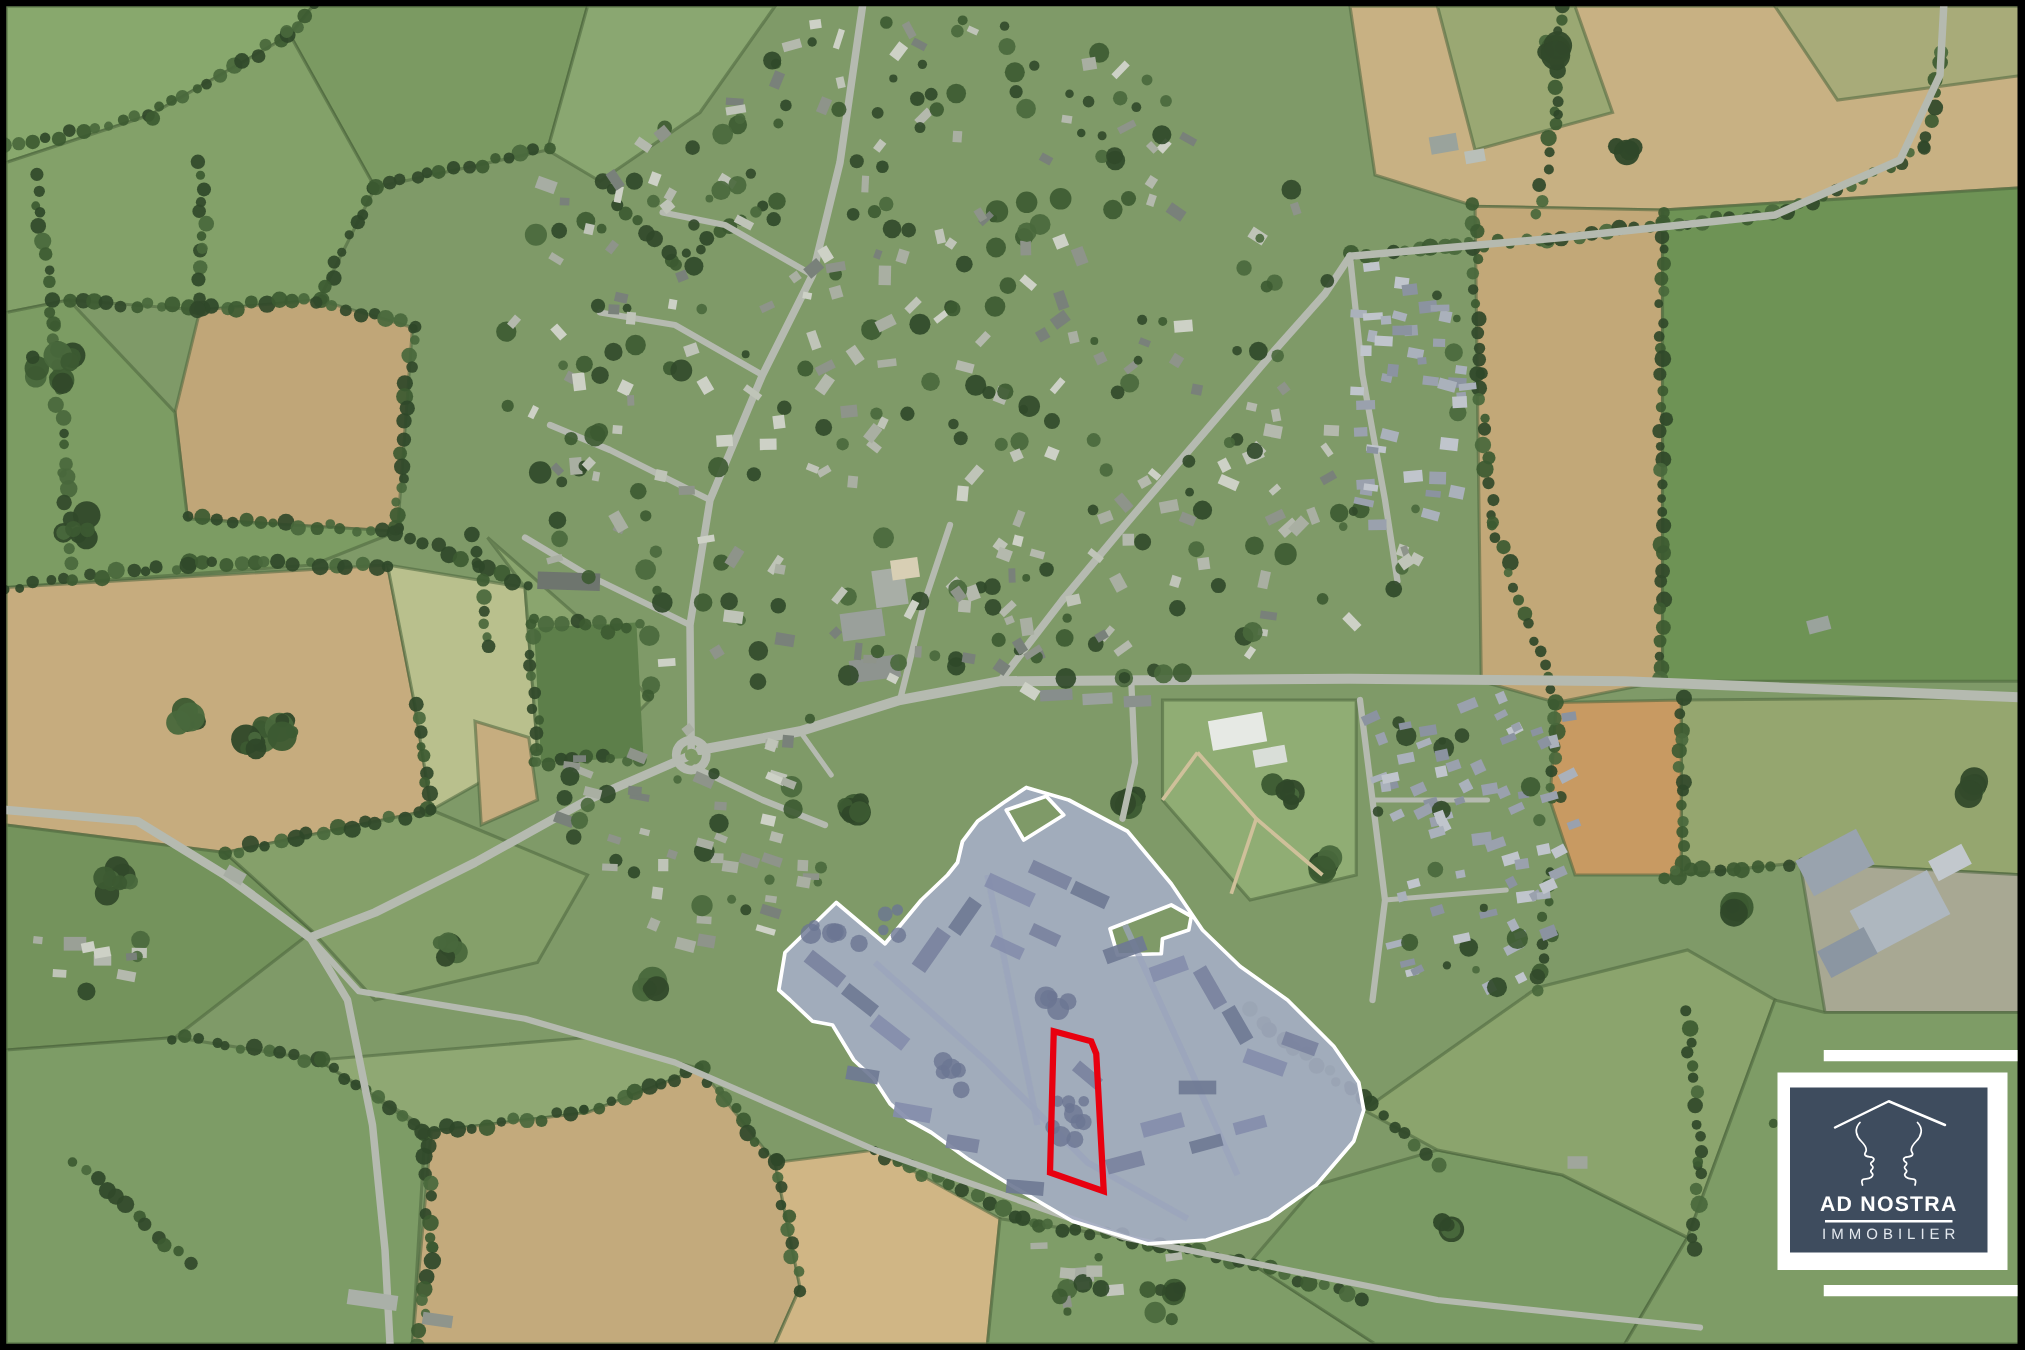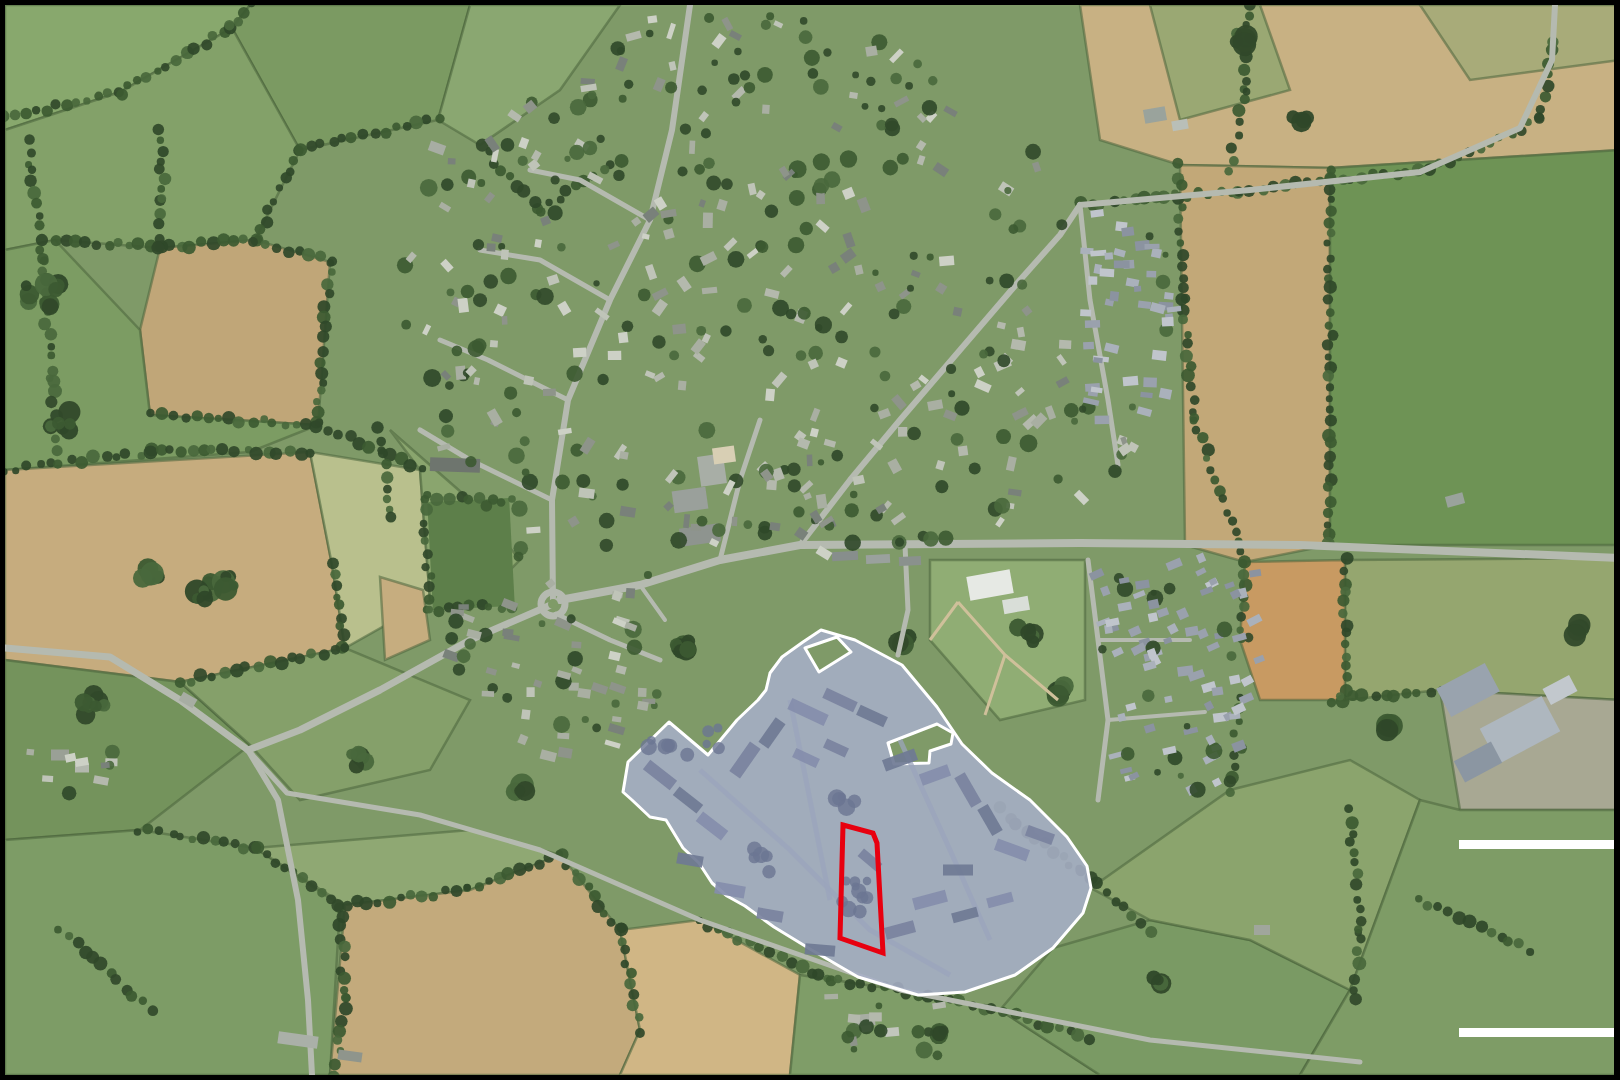--- a/index.html
+++ b/index.html
@@ -1568,13 +1568,25 @@
         <rect x="0" y="0" width="1620" height="5" fill="#000"></rect>
         <rect x="0" y="1075" width="1620" height="5" fill="#000"></rect>
         <rect x="0" y="0" width="5" height="1080" fill="#000"></rect>
         <rect x="1614" y="0" width="6" height="1080" fill="#000"></rect>
       </g>
     </svg>
 
   <div id="logo-bar-top" class="logo-bar"></div>
   <div id="logo-bar-bottom" class="logo-bar"></div>
 
+  <div id="logo-frame">
+    <div id="logo-box" style="background: rgb(62, 76, 94);">
+      <svg id="logo-icon" viewBox="0 0 158 84" xmlns="http://www.w3.org/2000/svg">
+        <polyline points="36,32 79,11 124,30" fill="none" stroke="#fff" stroke-width="2" stroke-linecap="round" stroke-linejoin="round"></polyline>
+        <path id="face-left" d="M56,28 C51,33 53,39 57,43 C59,45 61,48 61,50 C61,52 59,53 60,54 C61,56 65,55 66,56 C68,57 67,59 65,60 C64,61 65,62 66,63 C67,64 66,65 65,66 C64,67 65,68 66,69 C67,71 64,73 61,73 C57,73 57,75 58,78" fill="none" stroke="#fff" stroke-width="1.4" stroke-linecap="round"></path>
+        <use href="#face-left" transform="matrix(-1,0,0,1,158,0)"></use>
+      </svg>
+      <div class="logo-title">AD NOSTRA</div>
+      <div class="logo-rule"></div>
+      <div class="logo-subtitle">IMMOBILIER</div>
+    </div>
+  </div>
 </div>
 
 </body></html>

